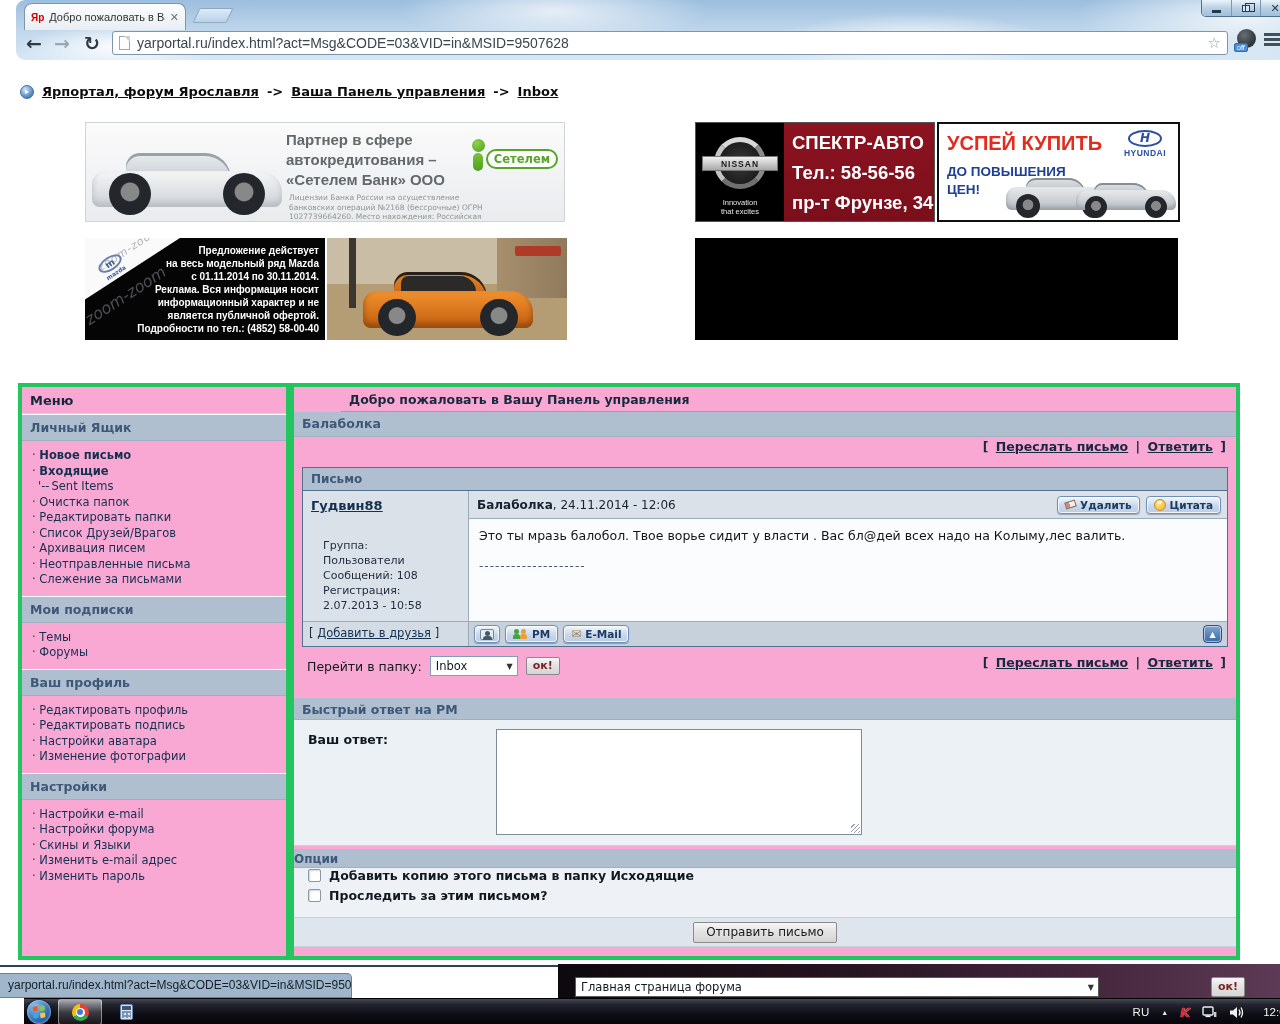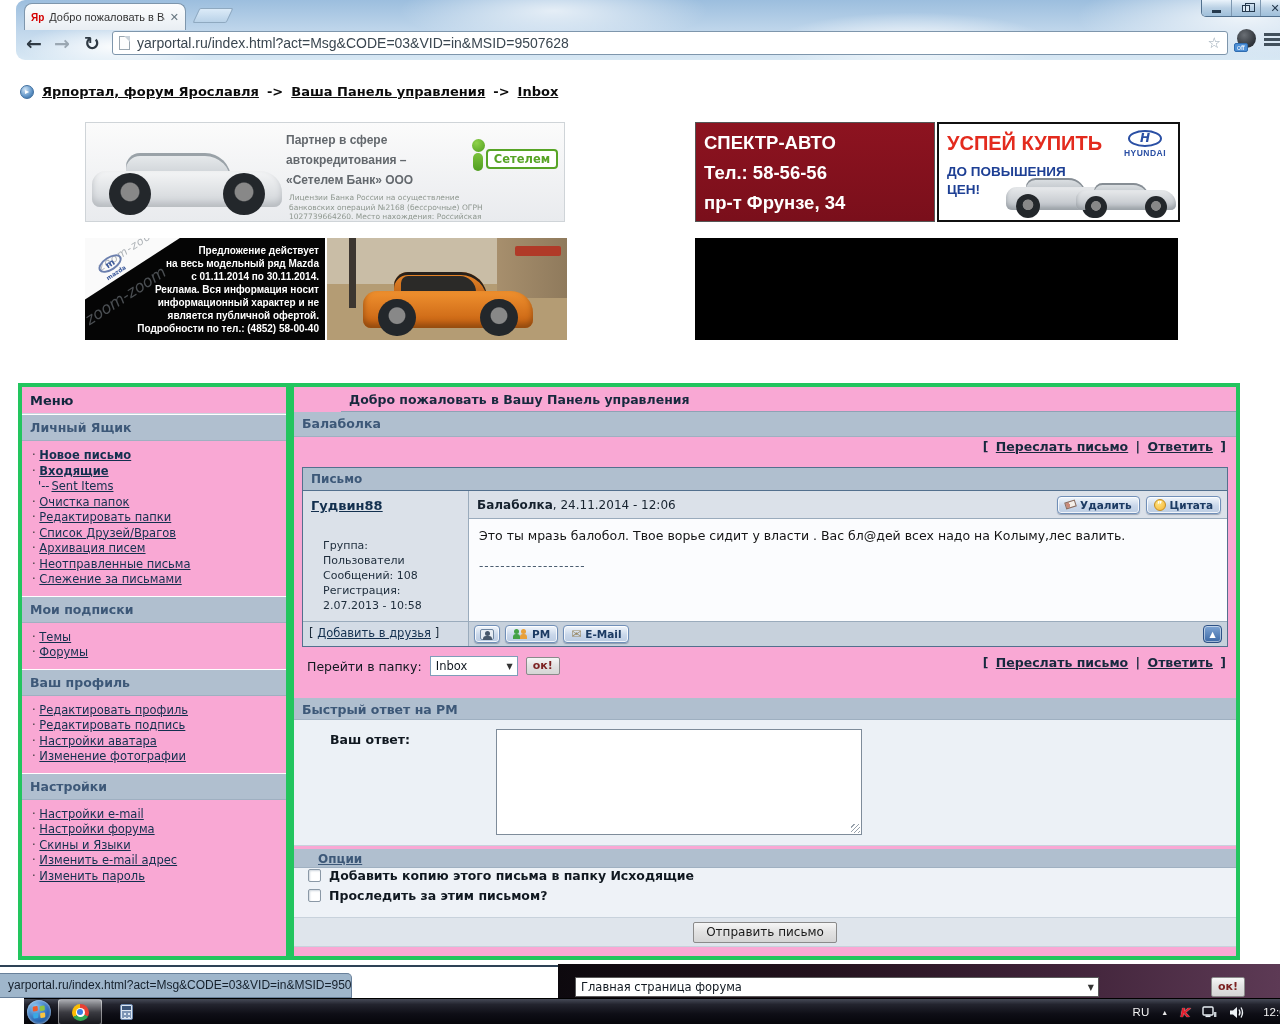--- a/index.html
+++ b/index.html
@@ -68,29 +68,29 @@
   .car { position:absolute; }
   .car .cbody { position:absolute; left:0; bottom:8px; width:100%; height:46%;
     border-radius:14px 22px 8px 8px; }
   .car .ccab { position:absolute; left:18%; bottom:42%; width:55%; height:38%;
     border-radius:14px 26px 2px 2px; }
   .car .cw1, .car .cw2 { position:absolute; bottom:0; width:22%; aspect-ratio:1; border-radius:50%;
     background:radial-gradient(circle at 50% 45%, #888 28%, #23272b 32%); }
   .car .cw1 { left:9%; } .car .cw2 { right:9%; }
   .set-car .cbody { background:linear-gradient(#f4f5f6,#cfd3d7); box-shadow:inset 0 -4px 6px #b8bcc0; }
   .set-car .ccab { background:linear-gradient(#e9ecee,#c6cbd0); box-shadow:inset 0 3px 0 #9aa2a8; }
-  .set-txt { position:absolute; left:200px; top:7px; width:225px; font-weight:bold; font-size:12px;
+  .set-txt { position:absolute; left:200px; top:7px; width:225px; font-weight:bold; font-size:15px;
     line-height:20px; color:#63686d; font-family:"Liberation Sans",sans-serif; }
   .set-fine { position:absolute; left:203px; top:70px; width:218px; font-size:7.5px; line-height:9.5px;
     color:#8e978f; }
   .mascot { position:absolute; left:383px; top:16px; width:18px; height:34px; }
   .mascot .mh { width:13px; height:13px; border-radius:50%; background:radial-gradient(circle at 35% 30%, #8fd24a, #4f9e1f); margin:0 auto; }
   .mascot .mb { width:10px; height:18px; border-radius:5px; background:linear-gradient(#7cc23c,#4f9e1f); margin:1px auto 0; }
   .set-pill { position:absolute; left:400px; top:26px; width:72px; height:20px; border:2px solid #57a426;
-    border-radius:4px; background:#fff; color:#57a426; font-weight:bold; font-size:11.5px;
+    border-radius:10px; background:#fff; color:#57a426; font-weight:bold; font-size:11.5px;
     display:flex; align-items:center; justify-content:center; }
 
   .b-nissan { left:695px; top:122px; width:240px; height:100px; display:flex; border:1px solid #555; }
   .nis-left { width:88px; background:#000; position:relative; }
   .nis-ring { position:absolute; left:18px; top:14px; width:52px; height:52px; border-radius:50%;
     border:5px solid; border-color:#d8d8d8 #8a8a8a #6f6f6f #c4c4c4;
     background:radial-gradient(circle, #3a3a3a, #111); }
   .nis-bar { position:absolute; left:6px; top:33px; width:76px; height:15px;
     background:linear-gradient(#efefef,#a9a9a9); border:1px solid #777; display:flex; align-items:center;
     justify-content:center; font-size:8.5px; font-weight:bold; letter-spacing:1px; color:#1a1a1a;
@@ -147,21 +147,21 @@
   .ipanel { position:absolute; border:4px solid #22c55e; background:#f9a8d4; }
   .sidebar { left:18px; top:383px; width:272px; height:577px; }
   .menu-title { padding:6px 8px 5px; font-size:13px; font-weight:bold; color:#12283e;
     border-bottom:1px solid #cdd6df; }
   .sec-head { background:#b0bfcf; color:#3d5878; font-weight:bold; font-size:12.5px;
     padding:5px 8px; border-top:1px solid #fff; border-bottom:1px solid #9fb0c1; }
   .sec-items { padding:7px 6px 8px 10px; }
   .s-item { font-size:11.5px; line-height:15.5px; color:#13304f; white-space:nowrap; }
   .s-item::before { content:"· "; color:#333; }
   .s-item.noBullet::before { content:""; }
-  .s-item .lnk { color:#13304f; text-decoration:underline; }
+  .s-item .lnk { color:#13304f; }
   .s-item .pre { text-decoration:none; padding:0 2px 0 6px; }
   .bold { font-weight:bold; }
 
   .mainp { left:290px; top:383px; width:950px; height:577px; }
   .m-abs { position:absolute; left:0; right:0; }
   .m-title { top:0; height:25px; padding:5px 8px; font-size:12.5px; font-weight:bold; color:#17293e;
     border-bottom:1px solid #8ea2b5;margin-left:47px; }
   .ibar { background:#b0bfcf; color:#3d5878; font-weight:bold; font-size:12.5px; padding:4px 8px;
     border-bottom:1px solid #9fb0c1; }
   .m-bar1 { top:25px; height:25px; }
@@ -225,27 +225,27 @@
   .sel { background:#fff; border:1px solid #7f9db9; height:20px; font-size:11.5px; color:#101820;
     display:flex; align-items:center; padding:0 20px 0 5px; position:relative; }
   .sel::after { content:"▼"; position:absolute; right:4px; top:5px; font-size:8px; color:#333; }
   .sel-inbox { width:88px; }
   .win-btn { background:linear-gradient(#f6f6f6,#e3e3e3 45%,#d5d5d5); border:1px solid #8a8a8a;
     border-radius:2px; font-size:11px; padding:1px 6px 2px; color:#1a1a1a; font-family:"DejaVu Sans",sans-serif; }
   .ok-btn { color:#7c2222; font-weight:bold; }
 
   .m-qr-bar { top:311px; height:22px; }
   .m-qr-body { top:333px; height:126px; background:#ecf1f6; border-bottom:1px solid #c8d2dc; }
-  .qr-label { position:absolute; left:14px; top:12px; font-size:12.5px; font-weight:bold; color:#101820;margin-left:22px; }
+  .qr-label { position:absolute; left:14px; top:12px; font-size:12.5px; font-weight:bold; color:#101820; }
   .qr-ta { position:absolute; left:202px; top:9px; width:366px; height:106px; border:1px solid #7e8c9a;
     background:#fff; resize:none; font-family:"DejaVu Sans",sans-serif; font-size:12px; padding:3px; }
   .qr-grip { position:absolute; left:557px; top:104px; width:9px; height:9px;
     background:repeating-linear-gradient(135deg, transparent 0 2px, #98a2ac 2px 3px); }
 
-  .m-opt-bar { top:462px; height:19px; font-size:12px; padding:3px 24px;text-decoration:underline; }
+  .m-opt-bar { top:462px; height:19px; font-size:12px; padding:3px 0; }
   .m-opt-body { top:481px; height:49px; background:#eef2f7; padding:0 0 0 14px; }
   .optrow { display:flex; align-items:center; gap:8px; margin-bottom:5px; }
   .cbox { width:13px; height:13px; background:#fff; border:1px solid #8a98a6; border-radius:2px;
     box-shadow:inset 1px 1px 2px #cfd6dd; }
   .optlabel { font-size:12.5px; font-weight:bold; color:#101820; }
   .m-submit { top:530px; height:30px; background:#dfe5ec; display:flex; align-items:center;
     justify-content:center; border-top:1px solid #c8d2dc; border-bottom:1px solid #c8d2dc; }
   .send-btn { font-size:12px; padding:2px 12px 3px; }
 
   
@@ -369,20 +369,28 @@
     </div>
     <div class="set-fine">Лицензии Банка России на осуществление банковских операций №2168 (бессрочные) ОГРН 1027739664260. Место нахождения: Российская Федерация, 125040, г.Москва, ул. Правды, 26</div>
     <div class="mascot">
         <div class="mh"></div>
         <div class="mb"></div>
       </div>
     <div class="set-pill">Сетелем</div>
   </div>
 
   <div class="banner b-nissan">
+    <div class="nis-left">
+      <div class="nis-ring"></div>
+      <div class="nis-bar">NISSAN</div>
+      <div class="nis-tag">
+        <div>Innovation</div>
+        <div>that excites</div>
+      </div>
+    </div>
     <div class="nis-right">
       <div>СПЕКТР-АВТО</div>
       <div>Тел.: 58-56-56</div>
       <div>пр-т Фрунзе, 34</div>
     </div>
   </div>
 
   <div class="banner b-hyundai">
     <div class="hy1">УСПЕЙ КУПИТЬ</div>
     <div class="hy2">ДО ПОВЫШЕНИЯ</div>

